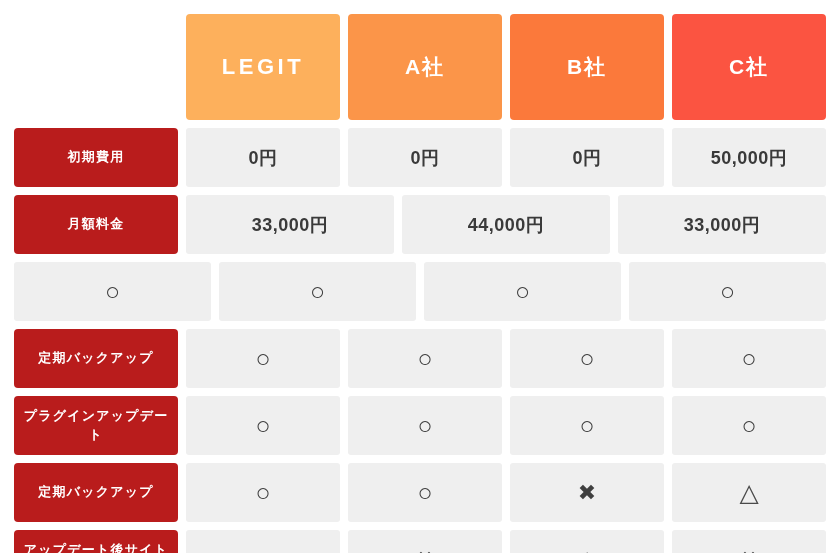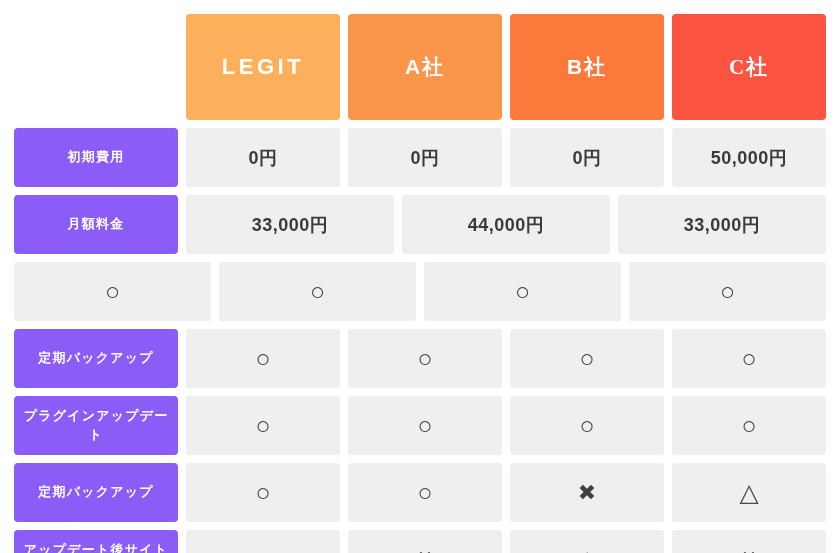--- a/index.html
+++ b/index.html
@@ -55,21 +55,21 @@
     font-size: 22px;
   }
 
   
   .body-row {
     height: 59px;
   }
   .row-label {
     width: 164px;
     flex: 0 0 164px;
-    background: #8b5cf6;
+    background: #b91c1c;
     border-radius: 4px;
     color: #ffffff;
     font-size: 13px;
     font-weight: bold;
     letter-spacing: 1.2px;
     display: flex;
     align-items: center;
     justify-content: center;
     text-align: center;
     line-height: 1.45;
@@ -120,21 +120,21 @@
     <div class="header-spacer"></div>
   <div class="header-cell brand" style="background: rgb(253, 176, 92);">
         <span>LEGIT</span>
       </div>
       <div class="header-cell" style="background: rgb(251, 149, 73);">
         <span>A社</span>
       </div>
       <div class="header-cell" style="background: rgb(251, 121, 59); text-align: right;">
         <span>B社</span>
       </div>
-      <div class="header-cell" style="background: rgb(251, 84, 65); font-family: Liberation Serif, serif;">
+      <div class="header-cell" style="background: rgb(251, 84, 65);">
         <span>C社</span>
       </div>
     </div>
 
   <div id="body-rows">
       <div class="table-row body-row">
         <div class="row-label">初期費用</div>
         <div class="value-cell">0円</div>
         <div class="value-cell">0円</div>
         <div class="value-cell">0円</div>

